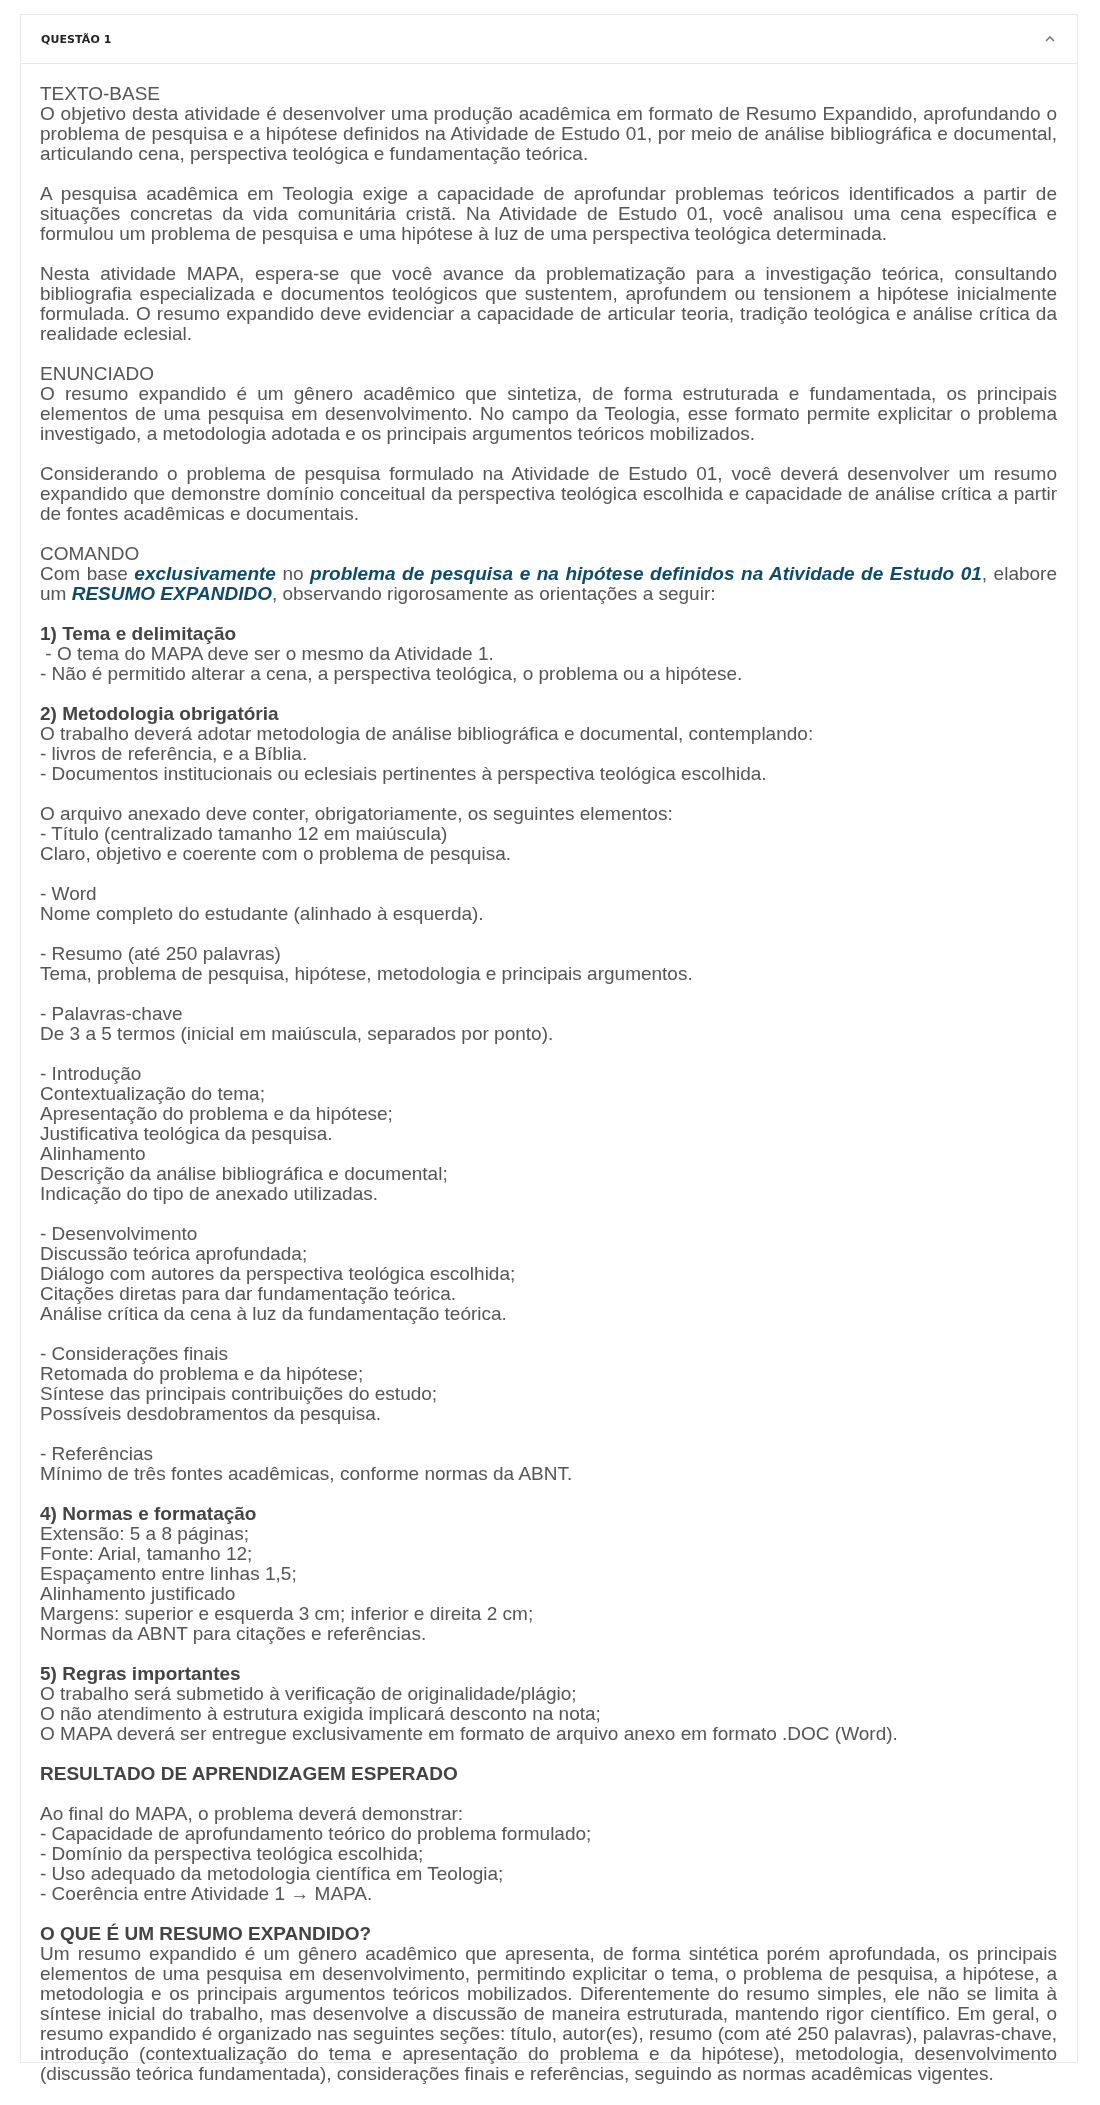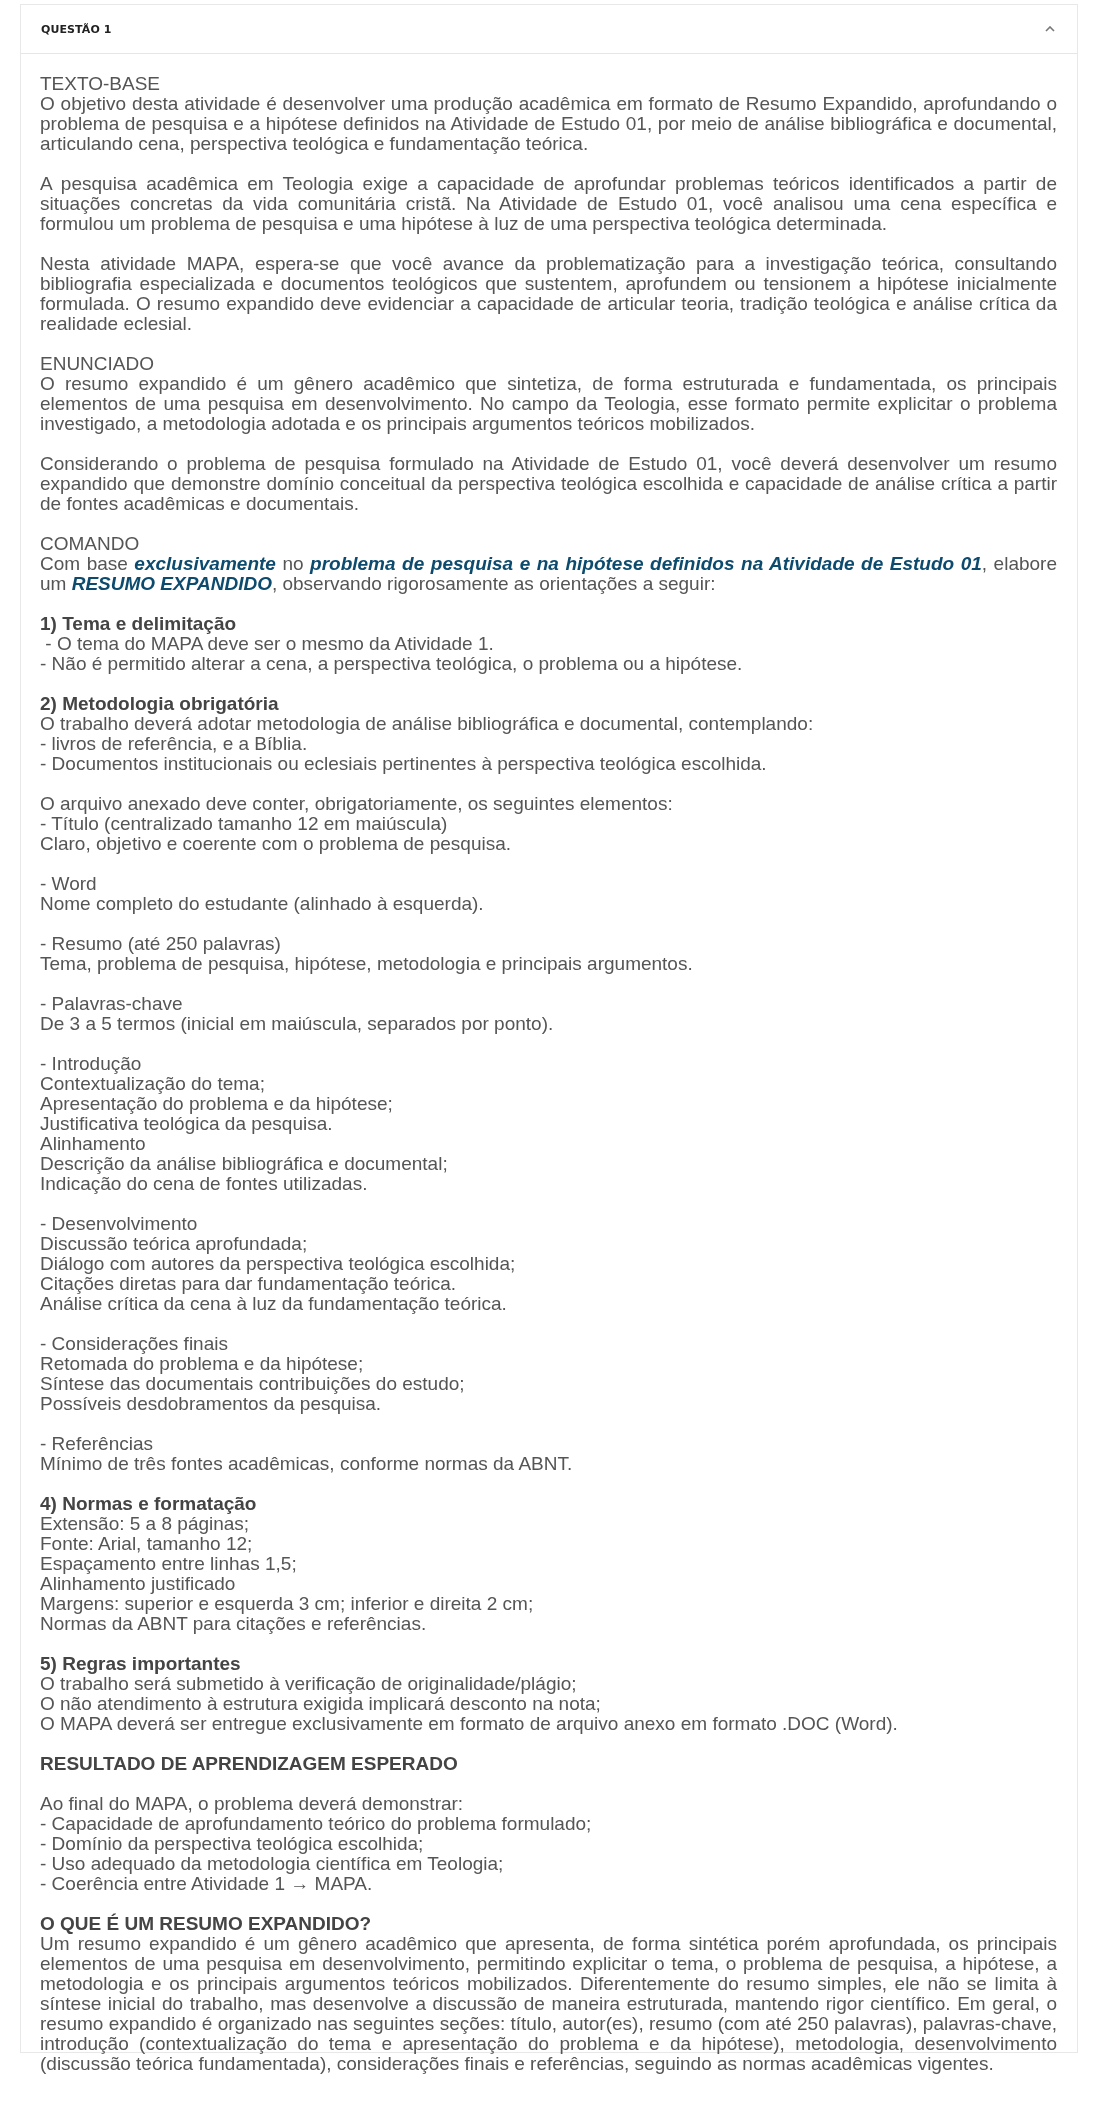--- a/index.html
+++ b/index.html
@@ -1,18 +1,18 @@
 <!DOCTYPE html>
 <html><head>
 <meta charset="utf-8">
 <style>
   html, body { margin: 0; padding: 0; background: #ffffff; }
   body { width: 1100px; height: 2105px; position: relative; font-family: "Liberation Sans", sans-serif; }
   .card {
-    position: absolute; left: 20px; top: 4px; width: 1058px; height: 2049px;
+    position: absolute; left: 20px; top: 14px; width: 1058px; height: 2049px;
     border: 1px solid #e8e8e8; box-sizing: border-box; background: #fff;
   }
   .card-header {
     height: 49px; border-bottom: 1px solid #e6e6e6; display: flex; align-items: center;
     justify-content: space-between; padding: 0 19px 0 20px; box-sizing: border-box;
   }
   .card-title {
     font-family: "DejaVu Sans", sans-serif; font-weight: bold; font-size: 11px; color: #222;
     letter-spacing: 0.1px; text-transform: uppercase;
   }
@@ -86,33 +86,33 @@
     <p class="line">- Palavras-chave</p>
     <p class="line">De 3 a 5 termos (inicial em maiúscula, separados por ponto).</p>
     <div class="blank"></div>
 
     <p class="line">- Introdução</p>
     <p class="line">Contextualização do tema;</p>
     <p class="line">Apresentação do problema e da hipótese;</p>
     <p class="line">Justificativa teológica da pesquisa.</p>
     <p class="line">Alinhamento</p>
     <p class="line">Descrição da análise bibliográfica e documental;</p>
-    <p class="line">Indicação do cena de fontes utilizadas.</p>
+    <p class="line">Indicação do tipo de anexado utilizadas.</p>
     <div class="blank"></div>
 
     <p class="line">- Desenvolvimento</p>
     <p class="line">Discussão teórica aprofundada;</p>
     <p class="line">Diálogo com autores da perspectiva teológica escolhida;</p>
     <p class="line">Citações diretas para dar fundamentação teórica.</p>
     <p class="line">Análise crítica da cena à luz da fundamentação teórica.</p>
     <div class="blank"></div>
 
     <p class="line">- Considerações finais</p>
     <p class="line">Retomada do problema e da hipótese;</p>
-    <p class="line">Síntese das documentais contribuições do estudo;</p>
+    <p class="line">Síntese das principais contribuições do estudo;</p>
     <p class="line">Possíveis desdobramentos da pesquisa.</p>
     <div class="blank"></div>
 
     <p class="line">- Referências</p>
     <p class="line">Mínimo de três fontes acadêmicas, conforme normas da ABNT.</p>
     <div class="blank"></div>
 
     <p class="line heading">4) Normas e formatação</p>
     <p class="line">Extensão: 5 a 8 páginas;</p>
     <p class="line">Fonte: Arial, tamanho 12;</p>

